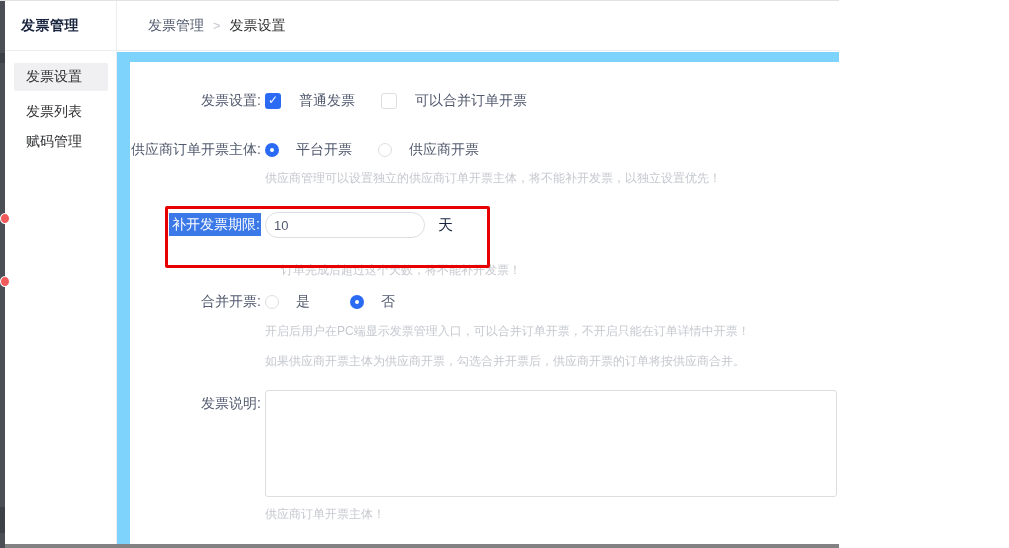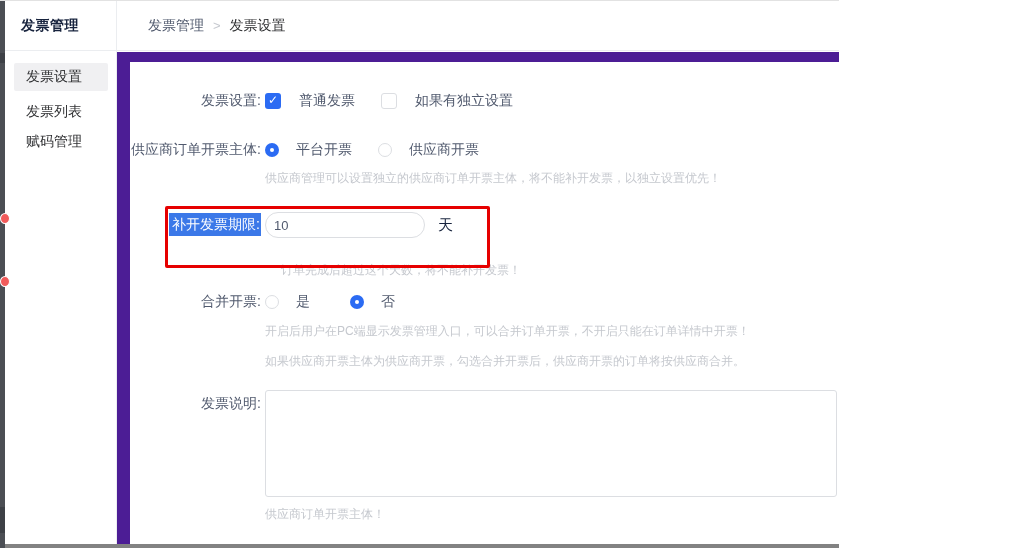--- a/index.html
+++ b/index.html
@@ -26,21 +26,21 @@
   .sb-item.active { background:#f0f0f2; border-radius:2px; }
 
   
   #header { position:absolute; left:117px; top:0; right:0; height:50px; background:#fff;
             border-bottom:1px solid #ebedf0; display:flex; align-items:center; padding-left:31px; z-index:2; }
   .crumb { font-size:14px; color:#515a6e; }
   .crumb.last { color:#303133; }
   .crumb-sep { font-size:13px; color:#c5c8ce; margin:0 9px; }
 
   
-  #content { position:absolute; left:117px; top:51px; right:0; bottom:4px; background:#4c1d95; z-index:1;text-decoration:underline; }
+  #content { position:absolute; left:117px; top:51px; right:0; bottom:4px; background:#7dd3fc; z-index:1;text-decoration:underline; }
   #card { position:absolute; left:13px; top:10px; right:0; bottom:0; background:#fff; }
 
   
   .row { position:absolute; left:0; right:0; display:flex; align-items:center; }
   .flabel { width:131px; flex:none; text-align:right; font-size:14px; color:#515a6e; }
   .ctrls { display:flex; align-items:center; margin-left:4px; }
   .opt-label { font-size:14px; color:#515a6e;margin-left:8px; }
   .group-gap { margin-right:26px; }
   .fhelp { position:absolute; left:135px; font-size:12px; color:#c5c8ce; }
 
@@ -111,21 +111,21 @@
     <div id="card">
 
       <div class="row" style="top:30px;">
         <span class="flabel">发票设置:</span>
         <div class="ctrls">
           <span class="cb checked">
             <span class="tick">✓</span>
           </span>
           <span class="opt-label group-gap">普通发票</span>
           <span class="cb un"></span>
-          <span class="opt-label">如果有独立设置</span>
+          <span class="opt-label">可以合并订单开票</span>
         </div>
       </div>
 
       <div class="row" style="top:79px;">
         <span class="flabel">供应商订单开票主体:</span>
         <div class="ctrls">
           <span class="rd sel"></span>
           <span class="opt-label group-gap">平台开票</span>
           <span class="rd un"></span>
           <span class="opt-label">供应商开票</span>

